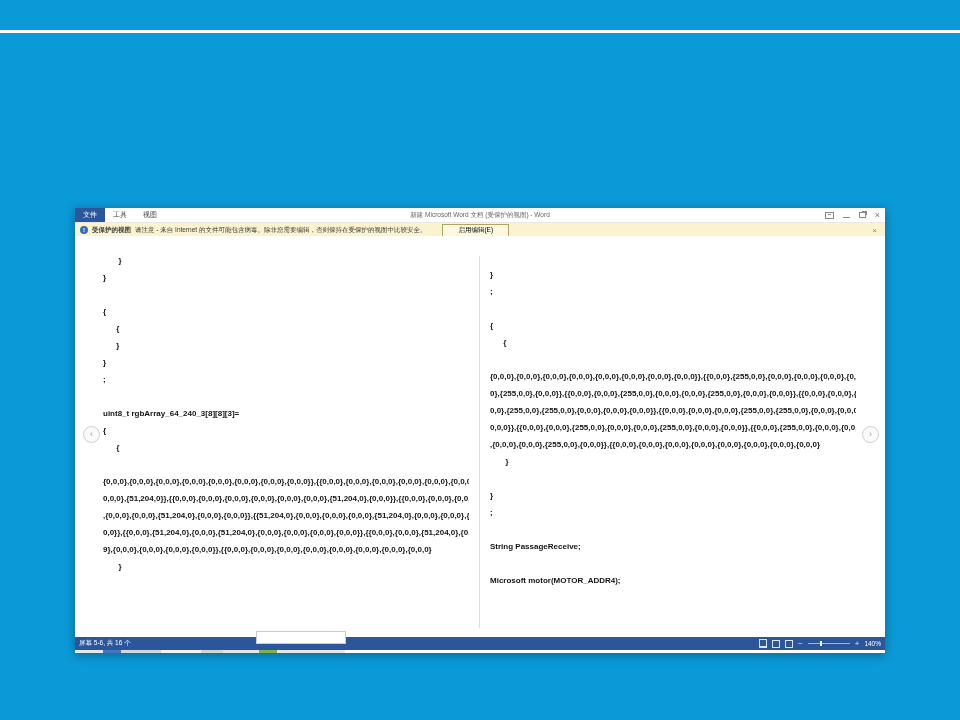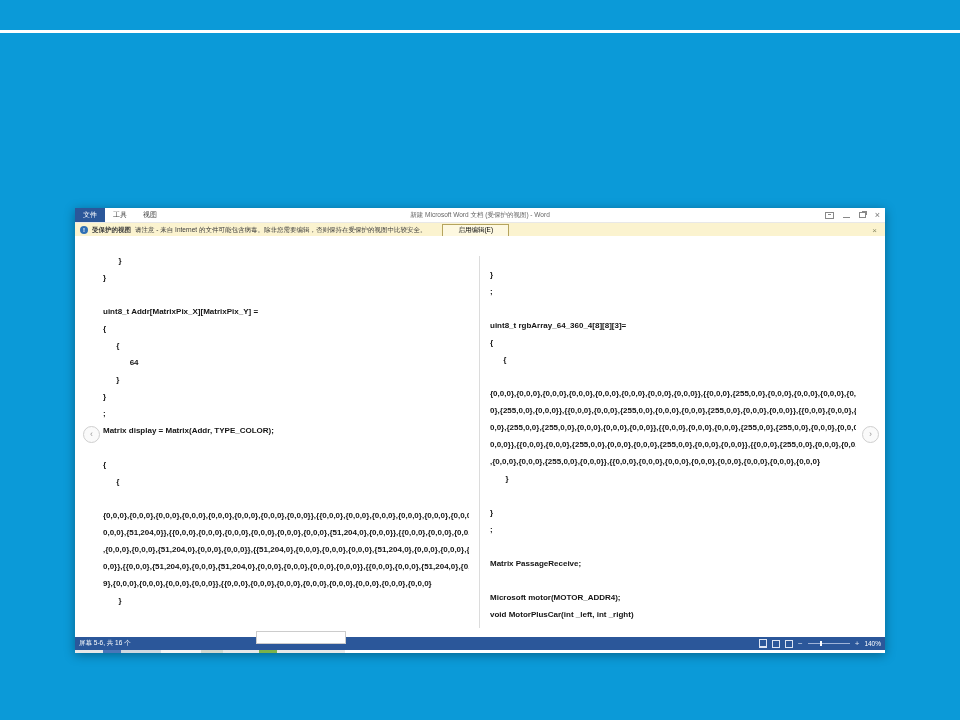--- a/index.html
+++ b/index.html
@@ -100,62 +100,58 @@
     <span class="banner-msg">请注意 - 来自 Internet 的文件可能包含病毒。除非您需要编辑，否则保持在受保护的视图中比较安全。</span>
     <button class="enable-btn">启用编辑(E)</button>
     <span class="banner-close">×</span>
   </div>
 
   <div class="doc">
     <div class="col" id="left-col">
         <div class="code-line">       }</div>
         <div class="code-line">}</div>
         <div class="code-line">&nbsp;</div>
-        <div class="code-line">uint8_t Addr[MatrixPix_X][MatrixPix_Y] =</div>
         <div class="code-line">{</div>
         <div class="code-line">      {</div>
-        <div class="code-line">            64</div>
         <div class="code-line">      }</div>
         <div class="code-line">}</div>
         <div class="code-line">;</div>
-        <div class="code-line">Matrix display = Matrix(Addr, TYPE_COLOR);</div>
         <div class="code-line">&nbsp;</div>
+        <div class="code-line">uint8_t rgbArray_64_240_3[8][8][3]=</div>
         <div class="code-line">{</div>
         <div class="code-line">      {</div>
         <div class="code-line">&nbsp;</div>
         <div class="code-line">{0,0,0},{0,0,0},{0,0,0},{0,0,0},{0,0,0},{0,0,0},{0,0,0},{0,0,0}},{{0,0,0},{0,0,0},{0,0,0},{0,0,0},{0,0,0},{0,0,0},{</div>
         <div class="code-line">0,0,0},{51,204,0}},{{0,0,0},{0,0,0},{0,0,0},{0,0,0},{0,0,0},{0,0,0},{51,204,0},{0,0,0}},{{0,0,0},{0,0,0},{0,0,0}</div>
         <div class="code-line">,{0,0,0},{0,0,0},{51,204,0},{0,0,0},{0,0,0}},{{51,204,0},{0,0,0},{0,0,0},{0,0,0},{51,204,0},{0,0,0},{0,0,0},{0,</div>
         <div class="code-line">0,0}},{{0,0,0},{51,204,0},{0,0,0},{51,204,0},{0,0,0},{0,0,0},{0,0,0},{0,0,0}},{{0,0,0},{0,0,0},{51,204,0},{0,0,</div>
         <div class="code-line">9},{0,0,0},{0,0,0},{0,0,0},{0,0,0}},{{0,0,0},{0,0,0},{0,0,0},{0,0,0},{0,0,0},{0,0,0},{0,0,0},{0,0,0}</div>
         <div class="code-line">       }</div>
       </div>
     <div class="col-divider"></div>
     <div class="col" id="right-col">
         <div class="code-line">}</div>
         <div class="code-line">;</div>
         <div class="code-line">&nbsp;</div>
-        <div class="code-line">uint8_t rgbArray_64_360_4[8][8][3]=</div>
         <div class="code-line">{</div>
         <div class="code-line">      {</div>
         <div class="code-line">&nbsp;</div>
         <div class="code-line">{0,0,0},{0,0,0},{0,0,0},{0,0,0},{0,0,0},{0,0,0},{0,0,0},{0,0,0}},{{0,0,0},{255,0,0},{0,0,0},{0,0,0},{0,0,0},{0,0,</div>
         <div class="code-line">0},{255,0,0},{0,0,0}},{{0,0,0},{0,0,0},{255,0,0},{0,0,0},{0,0,0},{255,0,0},{0,0,0},{0,0,0}},{{0,0,0},{0,0,0},{0,</div>
         <div class="code-line">0,0},{255,0,0},{255,0,0},{0,0,0},{0,0,0},{0,0,0}},{{0,0,0},{0,0,0},{0,0,0},{255,0,0},{255,0,0},{0,0,0},{0,0,0},{</div>
         <div class="code-line">0,0,0}},{{0,0,0},{0,0,0},{255,0,0},{0,0,0},{0,0,0},{255,0,0},{0,0,0},{0,0,0}},{{0,0,0},{255,0,0},{0,0,0},{0,0,0}</div>
         <div class="code-line">,{0,0,0},{0,0,0},{255,0,0},{0,0,0}},{{0,0,0},{0,0,0},{0,0,0},{0,0,0},{0,0,0},{0,0,0},{0,0,0},{0,0,0}</div>
         <div class="code-line">       }</div>
         <div class="code-line">&nbsp;</div>
         <div class="code-line">}</div>
         <div class="code-line">;</div>
         <div class="code-line">&nbsp;</div>
-        <div class="code-line">Matrix PassageReceive;</div>
+        <div class="code-line">String PassageReceive;</div>
         <div class="code-line">&nbsp;</div>
         <div class="code-line">Microsoft motor(MOTOR_ADDR4);</div>
-        <div class="code-line">void MotorPlusCar(int _left, int _right)</div>
       </div>
   </div>
 
   <div class="nav-arrow" id="nav-left">‹</div>
   <div class="nav-arrow" id="nav-right">›</div>
 
   <div class="white-box"></div>
 
   <div class="statusbar">
     <span>屏幕 5-6, 共 16 个</span>

